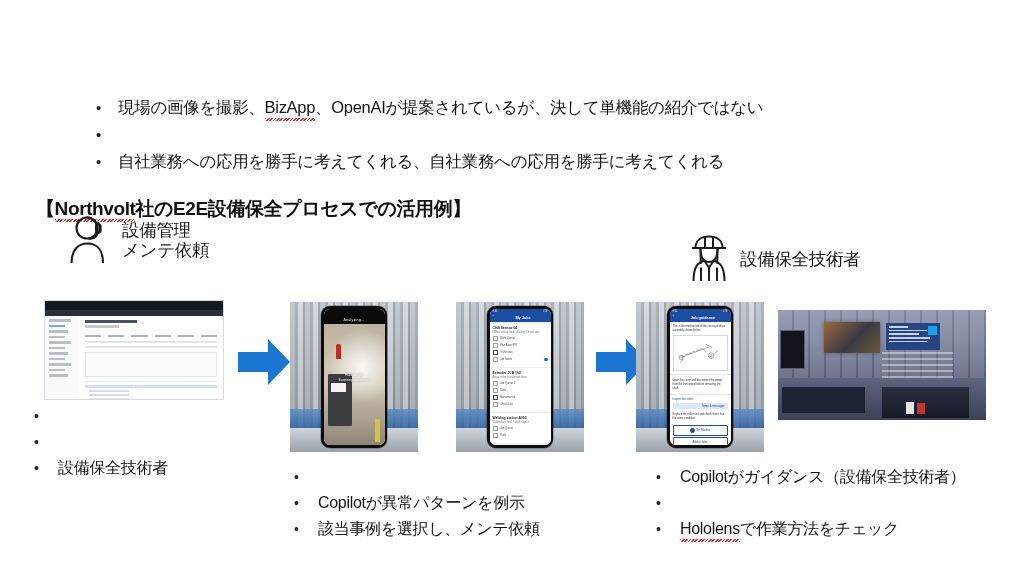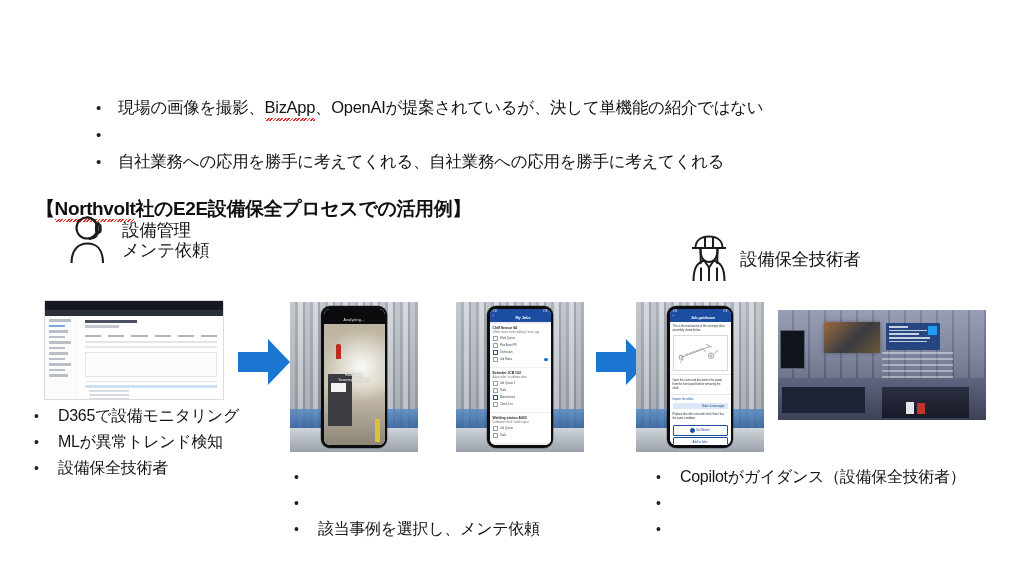--- a/index.html
+++ b/index.html
@@ -706,51 +706,51 @@
       <div class="holo-equip">
         <span class="w"></span>
         <span class="r"></span>
       </div>
     </div>
   </div>
 
   <div class="col-bullets" id="col-1">
     <div class="row">
       <span class="dot">•</span>
-      <span class="txt">D365で設備モニタリング</span>
-    </div>
-    <div class="row">
-      <span class="dot">•</span>
-      <span class="txt">MLが異常トレンド検知</span>
+    </div>
+    <div class="row">
+      <span class="dot">•</span>
     </div>
     <div class="row">
       <span class="dot">•</span>
       <span class="txt">設備保全技術者</span>
     </div>
   </div>
 
   <div class="col-bullets" id="col-2">
     <div class="row">
       <span class="dot">•</span>
     </div>
     <div class="row">
       <span class="dot">•</span>
+      <span class="txt">Copilotが異常パターンを例示</span>
     </div>
     <div class="row">
       <span class="dot">•</span>
       <span class="txt">該当事例を選択し、メンテ依頼</span>
     </div>
   </div>
 
   <div class="col-bullets" id="col-3">
     <div class="row">
       <span class="dot">•</span>
       <span class="txt">Copilotがガイダンス（設備保全技術者）</span>
     </div>
     <div class="row">
       <span class="dot">•</span>
     </div>
     <div class="row">
       <span class="dot">•</span>
+      <span class="txt"><span class="squiggle">Hololens</span><span>で作業方法をチェック</span></span>
     </div>
   </div>
 
 </div>
 
 </body></html>

